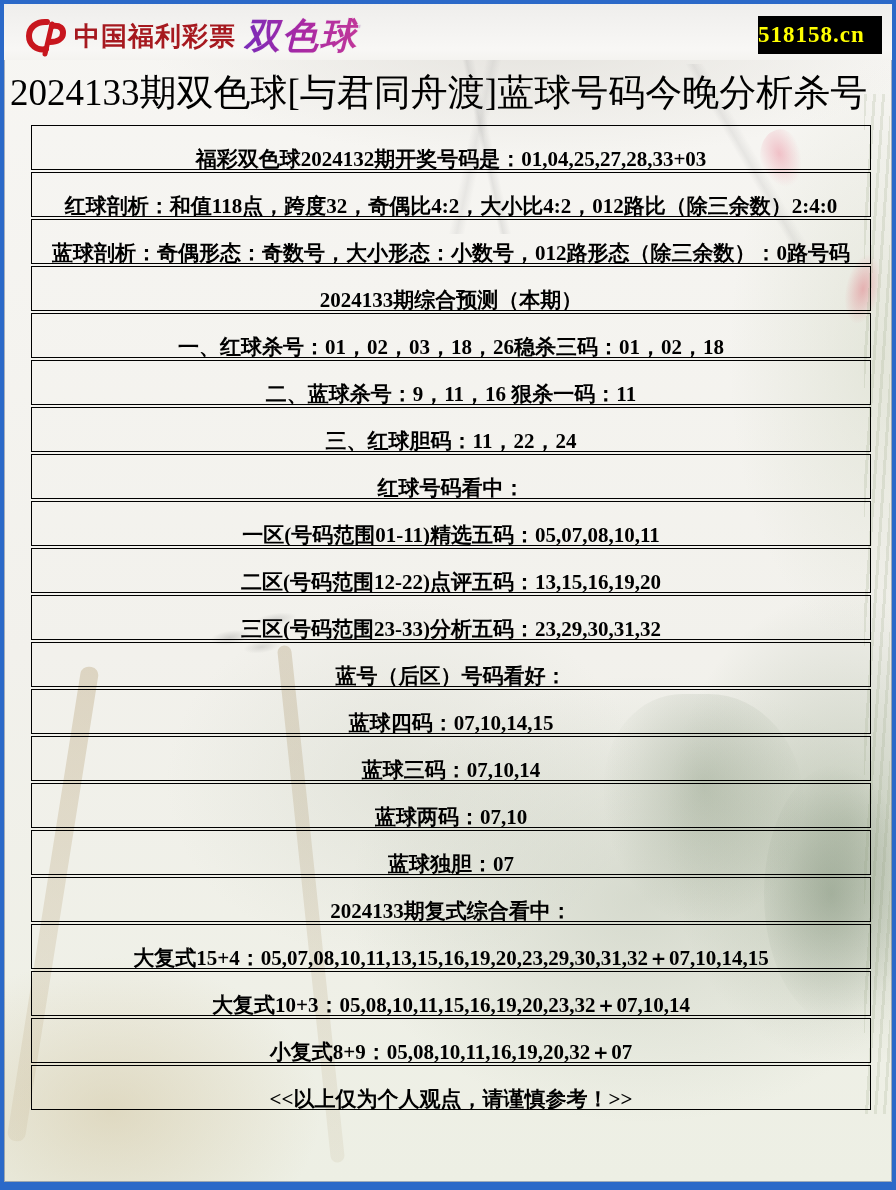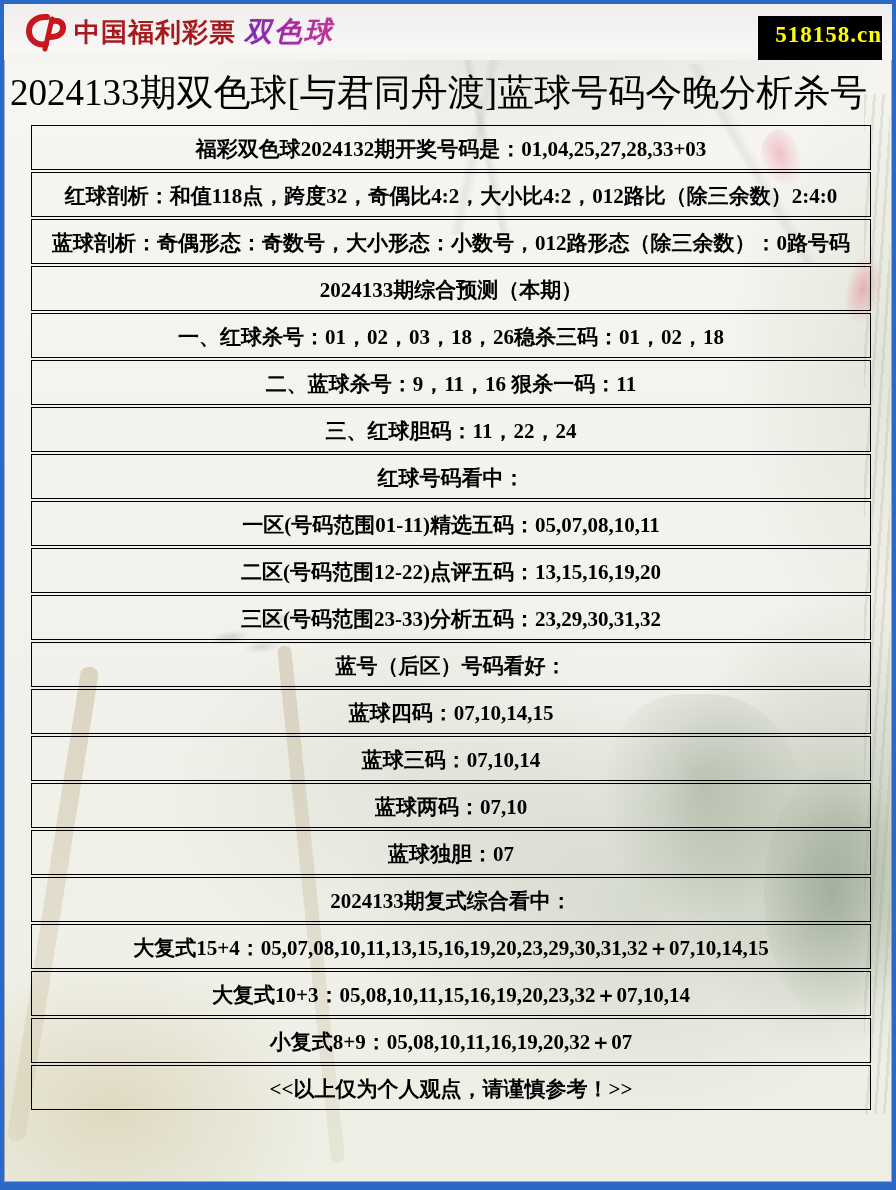--- a/index.html
+++ b/index.html
@@ -57,36 +57,36 @@
   .leafblob2{left:760px;top:760px;width:150px;height:260px;border-radius:50%;
     background:radial-gradient(ellipse at 45% 50%, rgba(105,125,100,.4), transparent 70%);}
   
   .banner{position:relative;z-index:2;height:56px;
     background:linear-gradient(180deg,#efeeec,#f8f7f5 80%,#f4f3f0);}
   .brand{position:absolute;left:22px;top:8px;display:flex;align-items:center;gap:8px;}
   .brand-icon{width:40px;height:40px;flex:0 0 aupx;}
   .brand-cwl{font-family:"Liberation Sans","DejaVu Sans",sans-serif;
     font-weight:bold;font-size:26px;color:#a6191f;letter-spacing:1px;}
   .brand-ssq{font-family:Liberation Mono, monospace;
-    font-weight:bold;font-style:italic;font-size:28px;letter-spacing:2px;
+    font-weight:bold;font-style:italic;font-size:36px;letter-spacing:2px;
     background:linear-gradient(90deg,#7c2fc4,#b82aa8,#d83d9b);
     -webkit-background-clip:text;background-clip:text;color:transparent;
     text-shadow:0 0 1px rgba(120,40,150,.25);}
   .site-badge{position:absolute;right:10px;top:12px;z-index:3;
-    width:124px;height:44px;line-height:38px;text-align:right;
+    width:124px;height:38px;line-height:38px;text-align:left;
     background:#000;color:#ffff00;font-weight:bold;font-size:23px;
     font-family:"Liberation Serif","DejaVu Serif",serif;letter-spacing:1px;}
   
   .page-title{position:relative;z-index:2;margin:8px 6px 0 6px;
     text-align:left;font-size:37px;color:#000;white-space:nowrap;
     font-family:"Liberation Serif","DejaVu Serif",serif;}
   
   .table-wrap{position:absolute;z-index:2;left:27px;top:121px;width:840px;}
   .row{box-sizing:border-box;height:45px;line-height:42px;margin-bottom:2px;
-    border:1px solid #000;padding:2px 8px;
+    border:1px solid #000;padding:12px 8px;
     font-size:21px;font-weight:bold;color:#000;white-space:nowrap;overflow:hidden;
     background:transparent;}
   .row.center{text-align:center;}
   .row.left{text-align:center;}
 </style>
 </head>
 <body>
 
 <div class="page">
 

